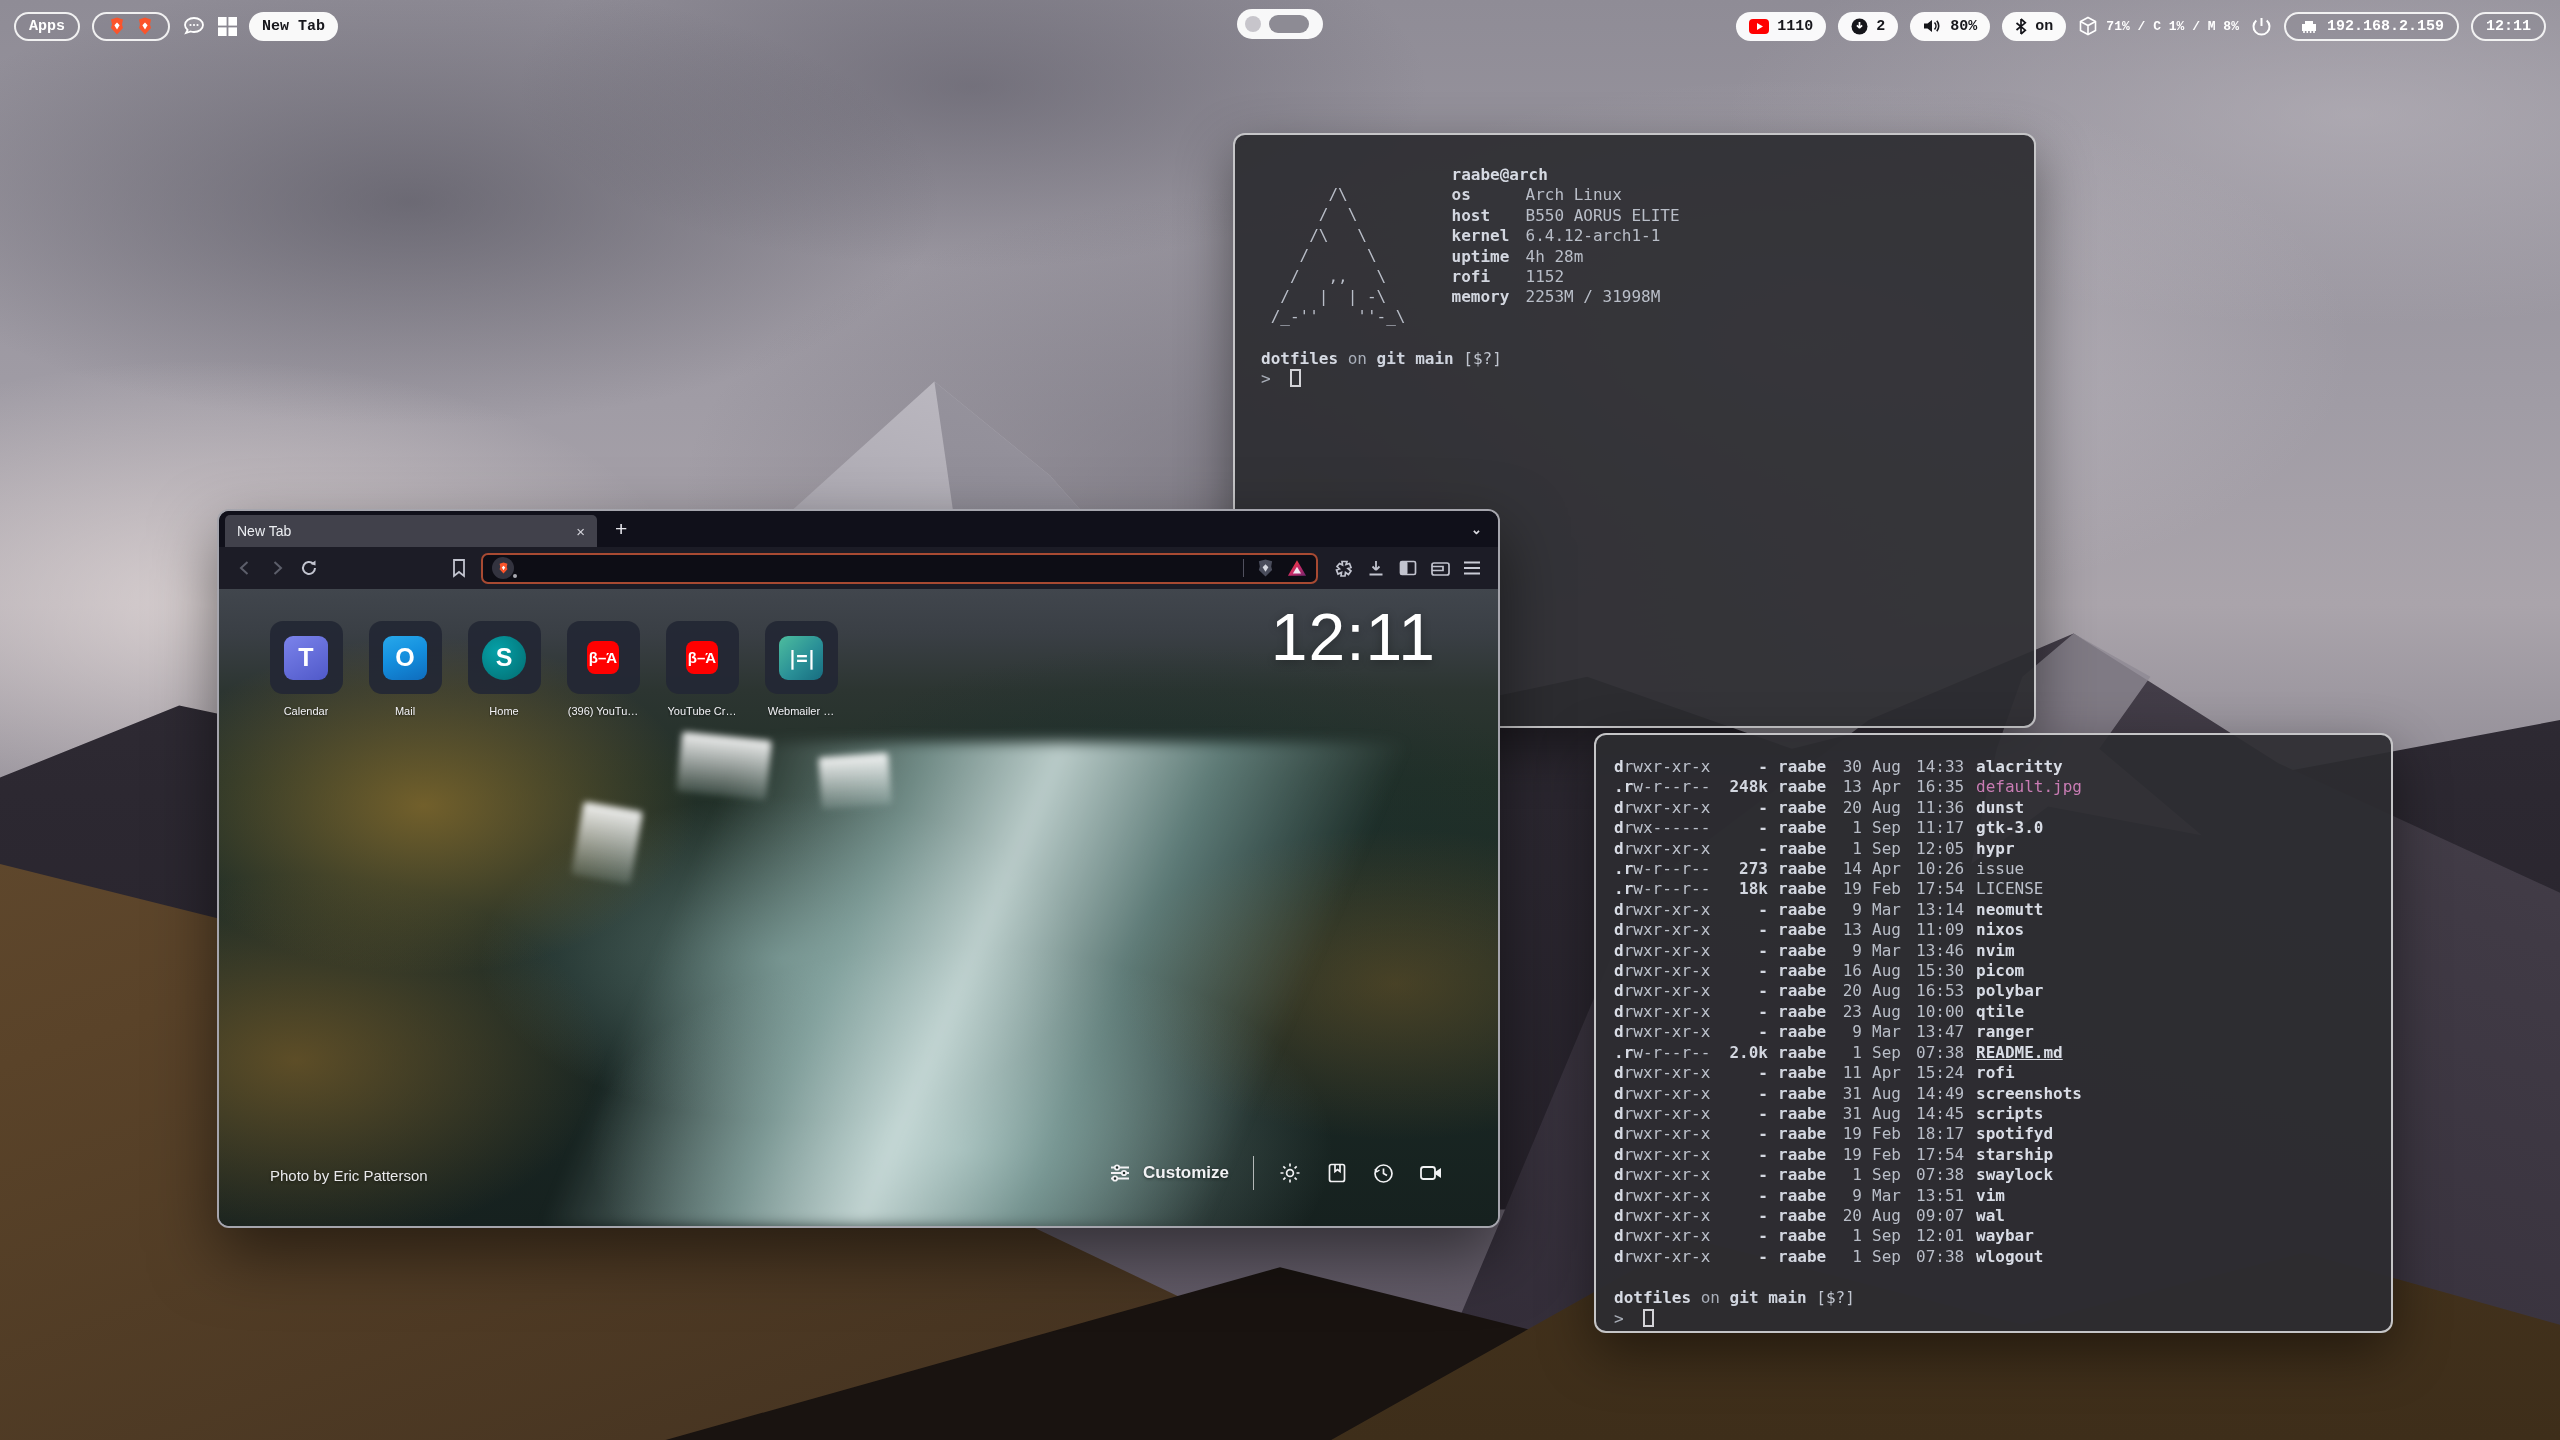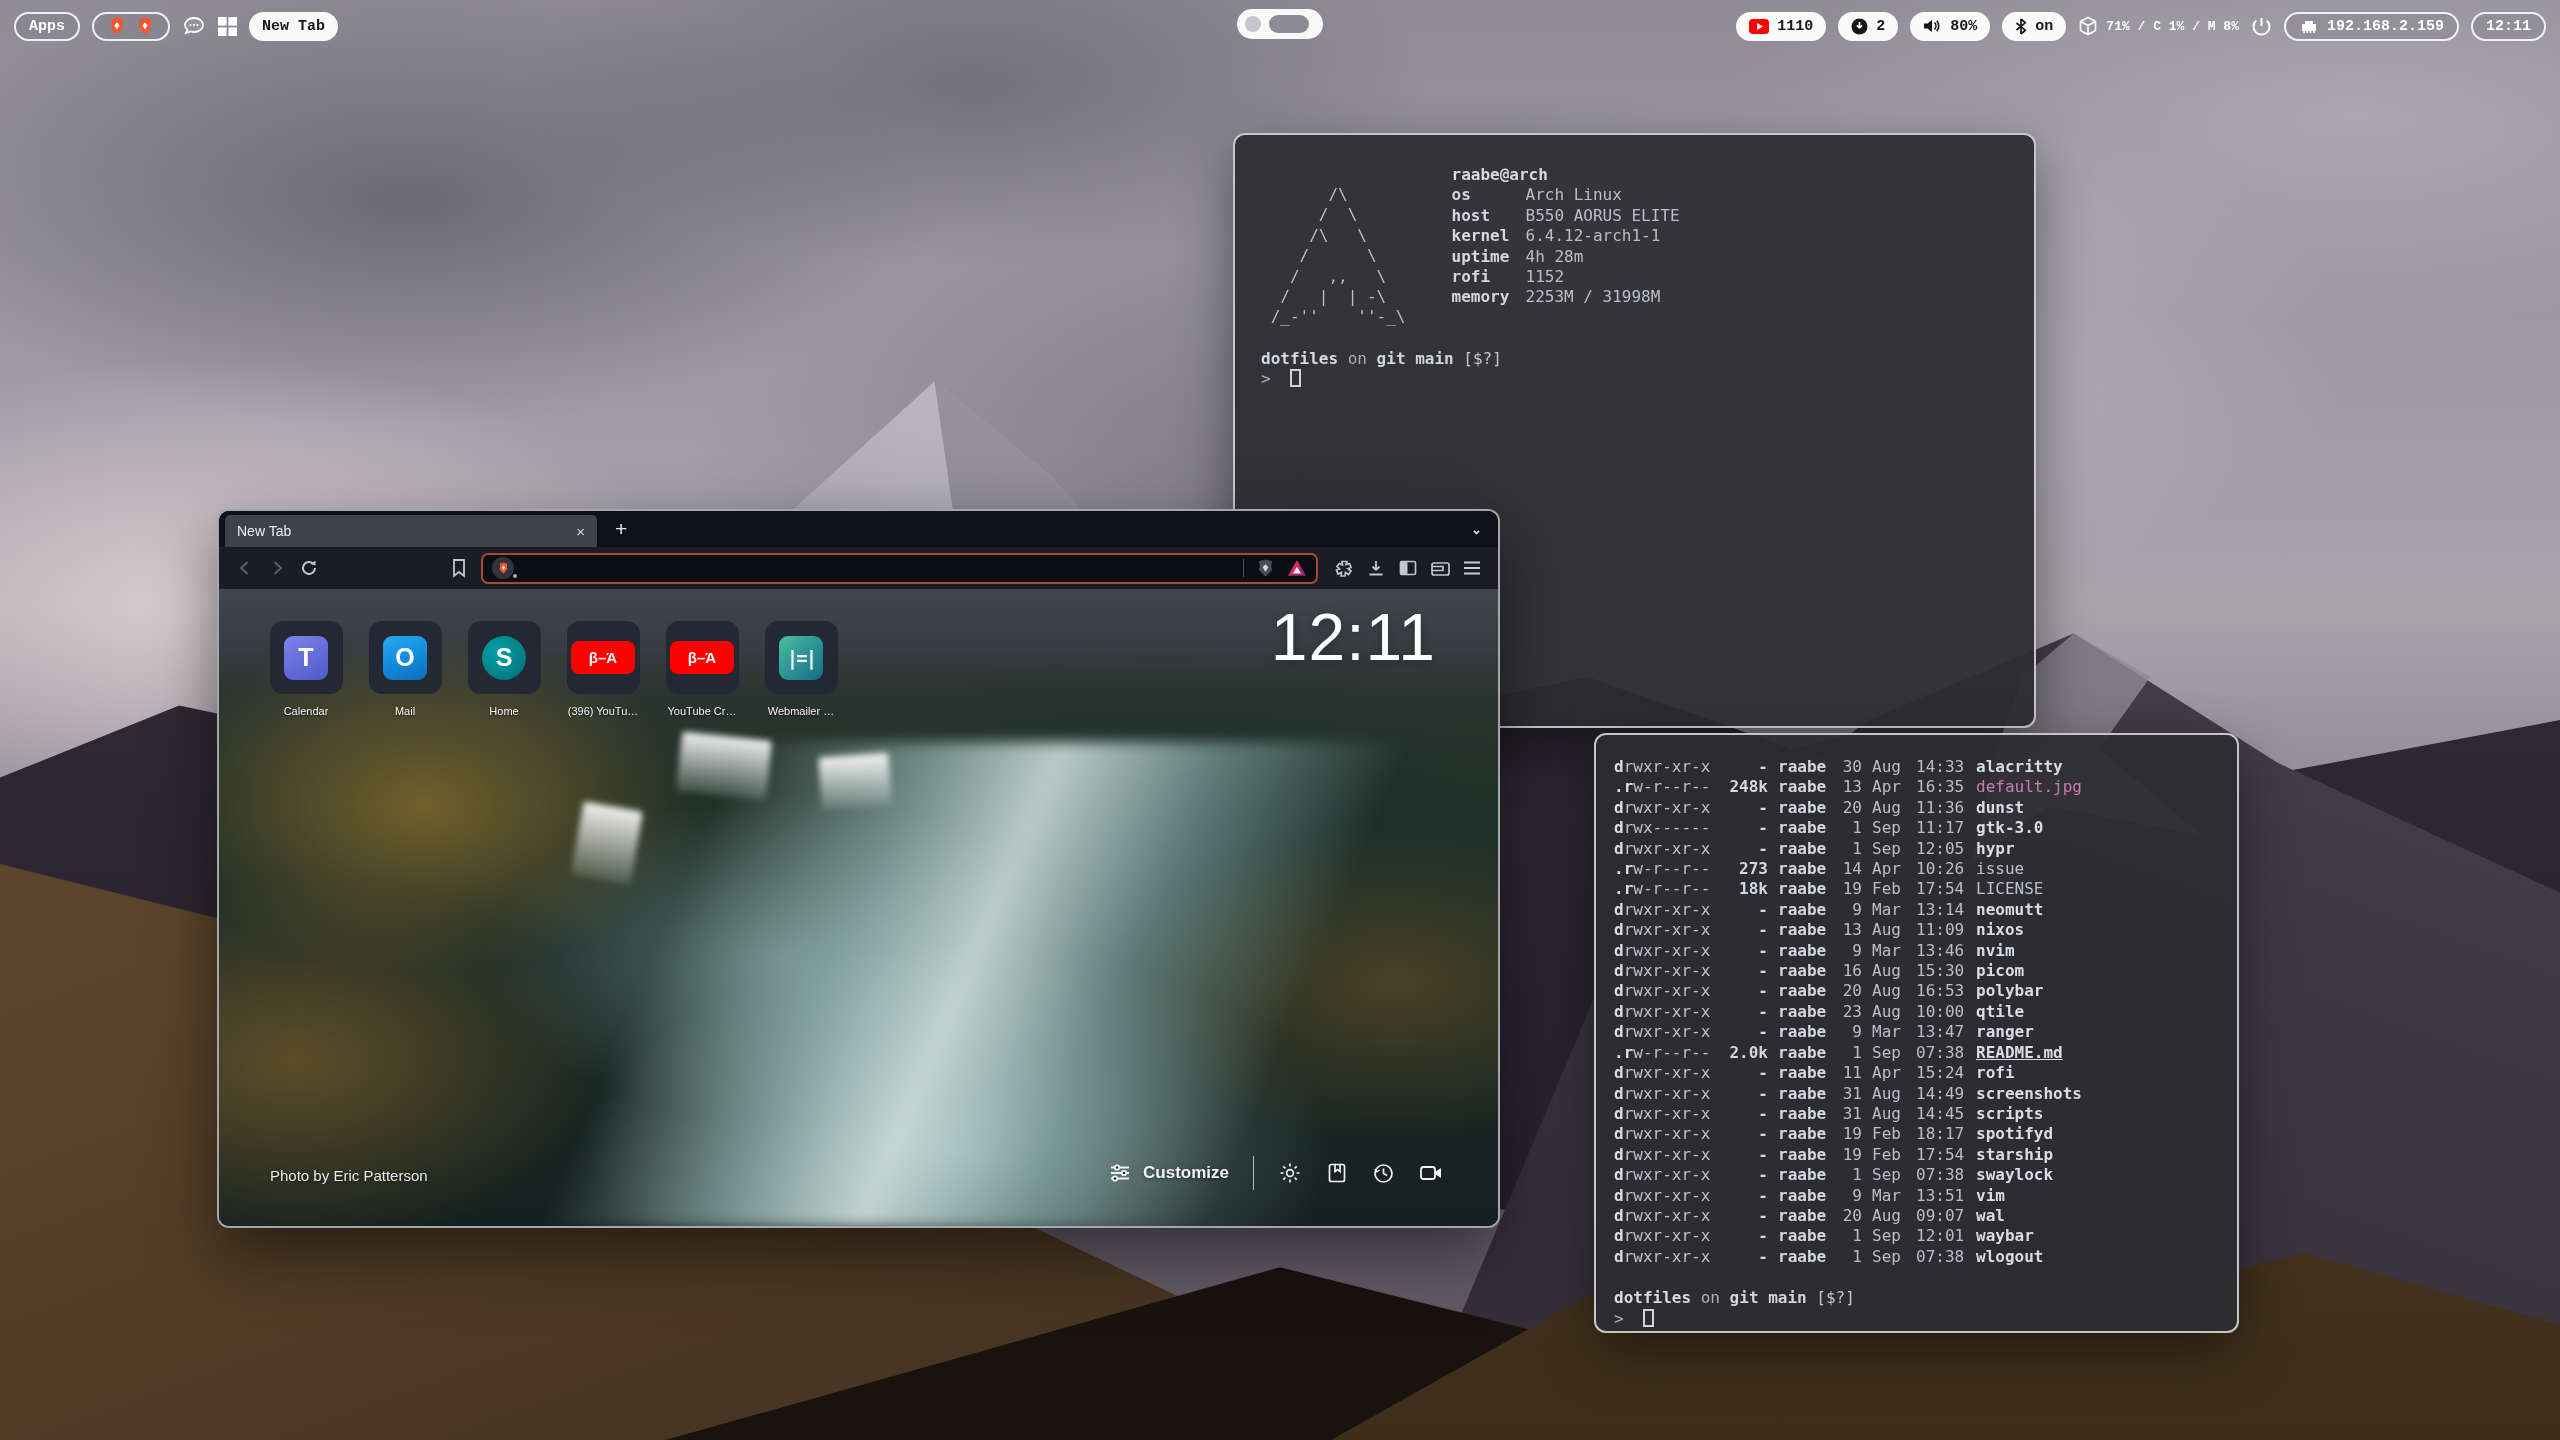--- a/index.html
+++ b/index.html
@@ -42,21 +42,21 @@
   .tray-ic { display:flex; align-items:center; justify-content:center; }
   .bar-text { color:#ffffff; font-weight:bold; font-size:13px; display:flex; align-items:center; gap:8px; white-space:nowrap; }
   #ws-indicator { position:absolute; left:50%; top:9px; transform:translateX(-50%); width:86px; height:30px; border-radius:15px; background:rgba(255,255,255,0.94); display:flex; align-items:center; gap:8px; padding:0 8px; z-index:41; }
   .ws-dot { width:16px; height:16px; border-radius:8px; background:#c7c5cb; }
   .ws-active { width:40px; height:18px; border-radius:9px; background:#8d8b94; }
   .bar-right { margin-left:auto; display:flex; align-items:center; gap:12px; }
 
   
   .terminal { position:absolute; background:rgba(44,44,48,0.93); border:2px solid rgba(224,224,227,0.85); border-radius:12px; box-shadow:0 20px 55px rgba(0,0,0,0.45); font-family:"DejaVu Sans Mono",monospace; font-size:16px; line-height:20.4px; color:#bcc1cb; overflow:hidden; }
   #term-fetch { left:1233px; top:133px; width:803px; height:595px; padding:30px 26px; z-index:10; }
-  #term-files { left:1594px; top:733px; width:645px; height:600px; padding:22px 18px; z-index:12; }
+  #term-files { left:1594px; top:733px; width:799px; height:600px; padding:22px 18px; z-index:12; }
   .fetch-flex { display:flex; }
   pre.ascii { font-family:inherit; font-size:inherit; line-height:inherit; color:#b9bec8; margin-top:20px; }
   .fetch-info { margin-left:46px; }
   .fetch-user { font-weight:bold; color:#d6dae3; }
   .fetch-line { display:flex; }
   .f-label { font-weight:bold; color:#d3d7e0; width:74px; flex:none; }
   .f-value { color:#b9bec8; }
   .prompt-block { margin-top:21px; }
   .p-dir { font-weight:bold; color:#d6dae3; }
   .p-on { color:#a9afba; }
@@ -109,21 +109,21 @@
   .c1 { left:36%; top:23%; width:90px; height:60px; transform:rotate(6deg); }
   .c2 { left:47%; top:26%; width:70px; height:52px; transform:rotate(-4deg); }
   .c3 { left:28%; top:34%; width:60px; height:74px; transform:rotate(10deg); }
   .shortcuts { position:absolute; left:44px; top:32px; display:flex; gap:13px; }
   .shortcut { width:86px; display:flex; flex-direction:column; align-items:center; gap:11px; }
   .tile { width:73px; height:73px; border-radius:13px; background:rgba(35,39,52,0.94); display:flex; align-items:center; justify-content:center; }
   .tile-icon { width:44px; height:44px; border-radius:9px; display:flex; align-items:center; justify-content:center; color:#fff; font-weight:bold; font-size:25px; }
   .icon-teams { background:linear-gradient(150deg,#7b83eb,#5059c9); }
   .icon-outlook { background:linear-gradient(160deg,#28a8ea 0%,#1490df 45%,#0f6cbd 100%); }
   .icon-sharepoint { background:radial-gradient(circle at 35% 35%,#05a1a8,#036c70); border-radius:50%; }
-  .icon-youtube { background:#f00; width:64px; height:33px; border-radius:8px; font-size:15px; }
+  .icon-youtube { background:#f00; width:32px; height:33px; border-radius:8px; font-size:15px; }
   .icon-webmailer { background:linear-gradient(135deg,#4dbd9e 0%,#2a9097 55%,#176c80 100%); font-family:"DejaVu Sans Mono",monospace; font-size:19px; letter-spacing:-2px; }
   .s-label { font-size:11px; color:#f3f3f7; text-shadow:0 1px 3px rgba(0,0,0,0.65); white-space:nowrap; max-width:96px; overflow:hidden; }
   .nt-clock { position:absolute; top:10px; right:62px; font-size:66px; font-weight:300; color:#ffffff; letter-spacing:1px; text-shadow:0 2px 10px rgba(0,0,0,0.3); }
   .photo-credit { position:absolute; left:51px; bottom:42px; color:#e9e9eb; font-size:15px; text-shadow:0 1px 3px rgba(0,0,0,0.5); }
   .nt-bottom { position:absolute; right:54px; bottom:36px; display:flex; align-items:center; gap:24px; }
   .customize { display:flex; align-items:center; gap:12px; color:#f2f2f4; font-size:17px; font-weight:bold; text-shadow:0 1px 3px rgba(0,0,0,0.5); }
   .nt-sep { width:1px; height:34px; background:rgba(255,255,255,0.65); }
   .nt-ic { display:flex; align-items:center; justify-content:center; }
 </style>
 </head>

